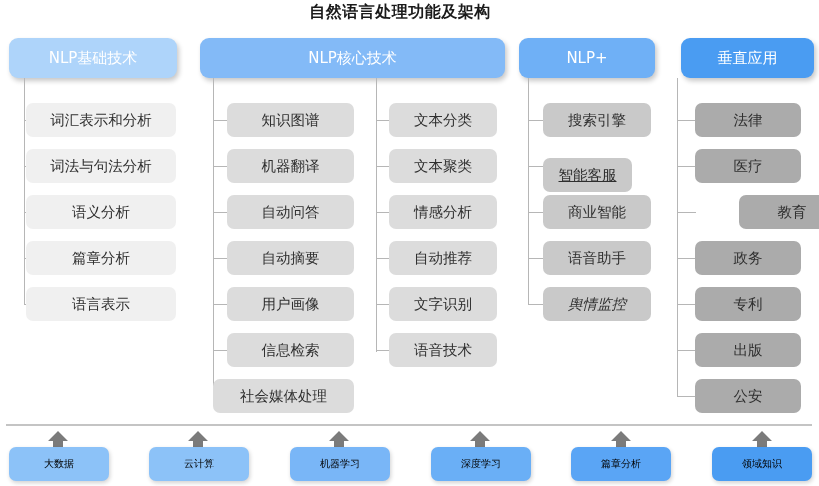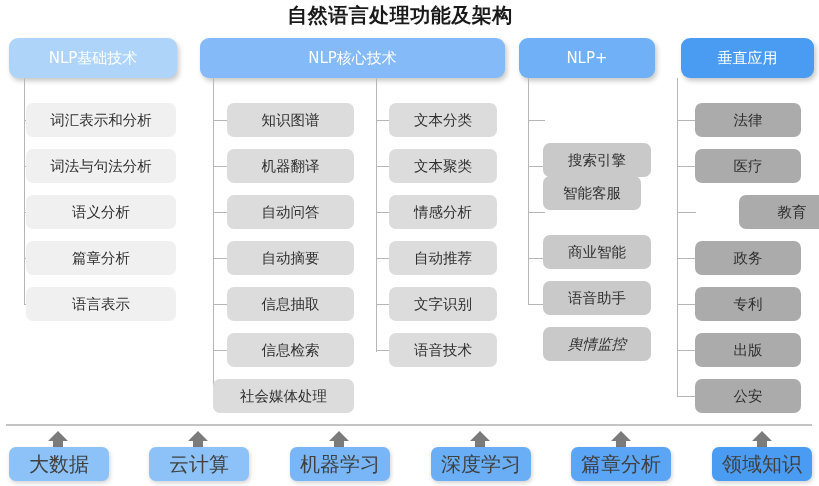--- a/index.html
+++ b/index.html
@@ -16,21 +16,21 @@
     color: #333;
   }
 
   
   .title {
     position: absolute;
     top: 2px;
     left: 0;
     width: 800px;
     text-align: center;
-    font-size: 20px;
+    font-size: 16px;
     font-weight: bold;
     color: #1a1a1a;
     letter-spacing: 0.5px;
   }
 
   
   .hdr {
     position: absolute;
     height: 40px;
     border-radius: 9px;
@@ -67,21 +67,21 @@
     border-radius: 7px;
     display: flex;
     align-items: center;
     justify-content: center;
     font-size: 14.5px;
     color: #2f2f2f;
     box-sizing: border-box;
   }
   .tone-1 { background: #f0f0f0; }
   .tone-2 { background: #dcdcdc; }
-  .tone-3 { background: #c9c9c9; margin-top: 40px; }
+  .tone-3 { background: #c9c9c9; }
   .tone-4 { background: #ababab; }
 
   
   .divider {
     position: absolute;
     left: 6px;
     top: 424px;
     width: 806px;
     height: 2px;
     background: #c4c4c4;
@@ -94,22 +94,22 @@
   }
   .arrow svg { display: block; }
   .base {
     position: absolute;
     top: 447px;
     height: 34px;
     border-radius: 7px;
     display: flex;
     align-items: center;
     justify-content: center;
-    color: #404040;
-    font-size: 20px;
+    color: #000000;
+    font-size: 10px;
     box-shadow: 1px 2px 4px rgba(0,0,0,0.18);
     box-sizing: border-box;
   }
   .watermark {
     position: absolute;
     right: 4px;
     bottom: -4px;
     font-size: 11px;
     color: #c9c9c9;
     white-space: nowrap;
@@ -144,21 +144,21 @@
 <div class="stub" style="left:213px; top:212px; width:20px;"></div>
 <div class="stub" style="left:213px; top:258px; width:20px;"></div>
 <div class="stub" style="left:213px; top:304px; width:20px;"></div>
 <div class="stub" style="left:213px; top:350px; width:20px;"></div>
 <div class="stub" style="left:213px; top:396px; width:20px;"></div>
 
 <div class="item tone-2" style="left:227px; top:103px; width:127px;">知识图谱</div>
 <div class="item tone-2" style="left:227px; top:149px; width:127px;">机器翻译</div>
 <div class="item tone-2" style="left:227px; top:195px; width:127px;">自动问答</div>
 <div class="item tone-2" style="left:227px; top:241px; width:127px;">自动摘要</div>
-<div class="item tone-2" style="left:227px; top:287px; width:127px;">信息抽取</div>
+<div class="item tone-2" style="left:227px; top:287px; width:127px;">用户画像</div>
 <div class="item tone-2" style="left:227px; top:333px; width:127px;">信息检索</div>
 <div class="item tone-2" style="left:213px; top:379px; width:141px;">社会媒体处理</div>
 
 <div class="trunk" style="left:376px; top:78px; height:274px;"></div>
 <div class="stub" style="left:376px; top:120px; width:17px;"></div>
 <div class="stub" style="left:376px; top:166px; width:17px;"></div>
 <div class="stub" style="left:376px; top:212px; width:17px;"></div>
 <div class="stub" style="left:376px; top:258px; width:17px;"></div>
 <div class="stub" style="left:376px; top:304px; width:17px;"></div>
 <div class="stub" style="left:376px; top:350px; width:17px;"></div>
@@ -171,21 +171,21 @@
 <div class="item tone-2" style="left:389px; top:333px; width:108px;">语音技术</div>
 
 <div class="trunk" style="left:528px; top:78px; height:227px;"></div>
 <div class="stub" style="left:528px; top:120px; width:17px;"></div>
 <div class="stub" style="left:528px; top:166px; width:17px;"></div>
 <div class="stub" style="left:528px; top:212px; width:17px;"></div>
 <div class="stub" style="left:528px; top:258px; width:17px;"></div>
 <div class="stub" style="left:528px; top:304px; width:17px;"></div>
 
 <div class="item tone-3" style="left:543px; top:103px; width:108px;">搜索引擎</div>
-<div class="item tone-3" style="left:543px; top:136px; width:98px;">智能客服</div>
+<div class="item tone-3" style="left:543px; top:158px; width:89px;text-decoration:underline;">智能客服</div>
 <div class="item tone-3" style="left:543px; top:195px; width:108px;">商业智能</div>
 <div class="item tone-3" style="left:543px; top:241px; width:108px;">语音助手</div>
 <div class="item tone-3" style="left:543px; top:287px; width:108px;font-style:italic;">舆情监控</div>
 
 <div class="trunk" style="left:677px; top:78px; height:319px;"></div>
 <div class="stub" style="left:677px; top:120px; width:19px;"></div>
 <div class="stub" style="left:677px; top:166px; width:19px;"></div>
 <div class="stub" style="left:677px; top:212px; width:19px;"></div>
 <div class="stub" style="left:677px; top:258px; width:19px;"></div>
 <div class="stub" style="left:677px; top:304px; width:19px;"></div>

